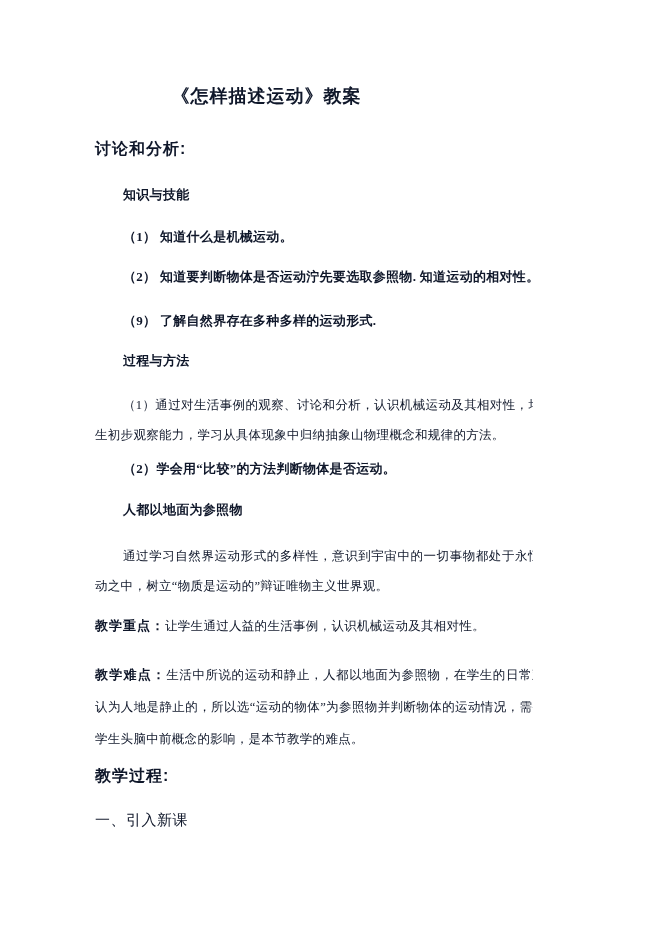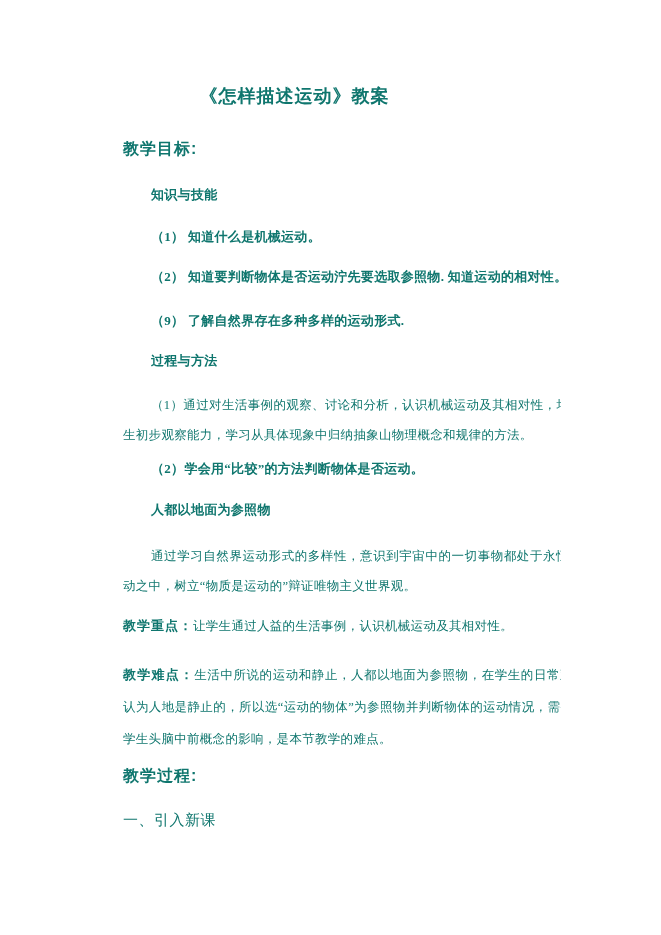--- a/index.html
+++ b/index.html
@@ -5,24 +5,23 @@
   html, body {
     margin: 0;
     padding: 0;
     background: #ffffff;
   }
   .page {
     position: relative;
     width: 533px;
     height: 935px;
     background: #ffffff;
-    color: #0f766e;
+    color: #0f172a;
     font-family: "Liberation Serif", "DejaVu Serif", serif;
     overflow: hidden;
-    margin-left: 28px;
   }
   .doc-title {
     position: absolute;
     top: 84px;
     left: 0;
     width: 100%;
     text-align: center;
     font-family: "Liberation Sans", "DejaVu Sans", sans-serif;
     font-size: 18px;
     font-weight: bold;
@@ -78,21 +77,21 @@
     white-space: nowrap;
   }
 </style>
 </head>
 <body>
 
 <div class="page">
 
   <div class="doc-title">《怎样描述运动》教案</div>
 
-  <div class="h2" style="top:139px">教学目标:</div>
+  <div class="h2" style="top:139px">讨论和分析:</div>
 
   <div class="sub" style="top:186px">知识与技能</div>
 
   <div class="item" style="top:228px">（1） 知道什么是机械运动。</div>
   <div class="item" style="top:268px">（2） 知道要判断物体是否运动泞先要选取参照物. 知道运动的相对性。</div>
   <div class="item" style="top:312px">（9） 了解自然界存在多种多样的运动形式.</div>
 
   <div class="sub" style="top:352px">过程与方法</div>
 
   <div class="para lh30" style="top:390px">（1）通过对生活事例的观察、讨论和分析，认识机械运动及其相对性，培养学生初步观察能力，学习从具体现象中归纳抽象山物理概念和规律的方法。</div>

